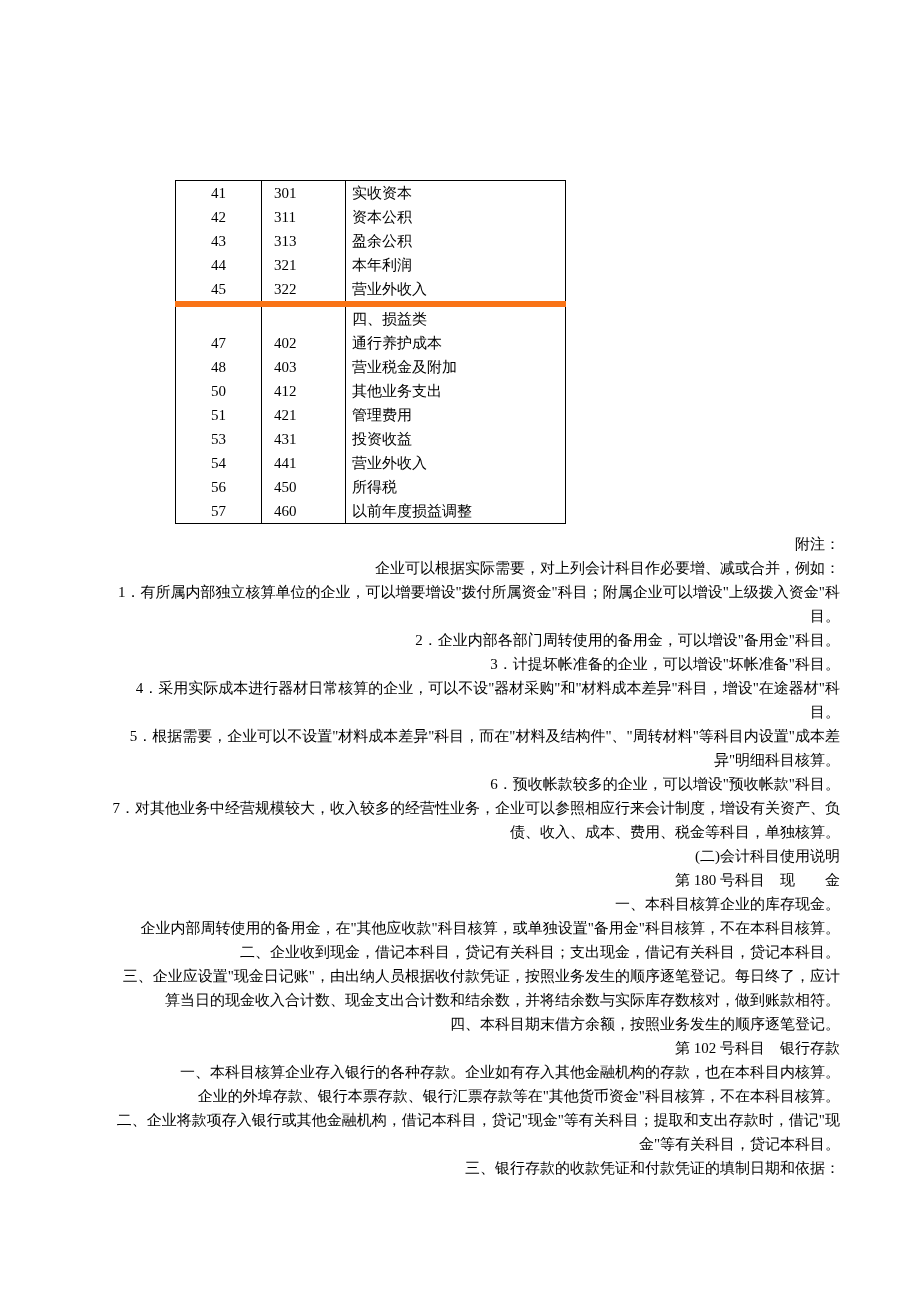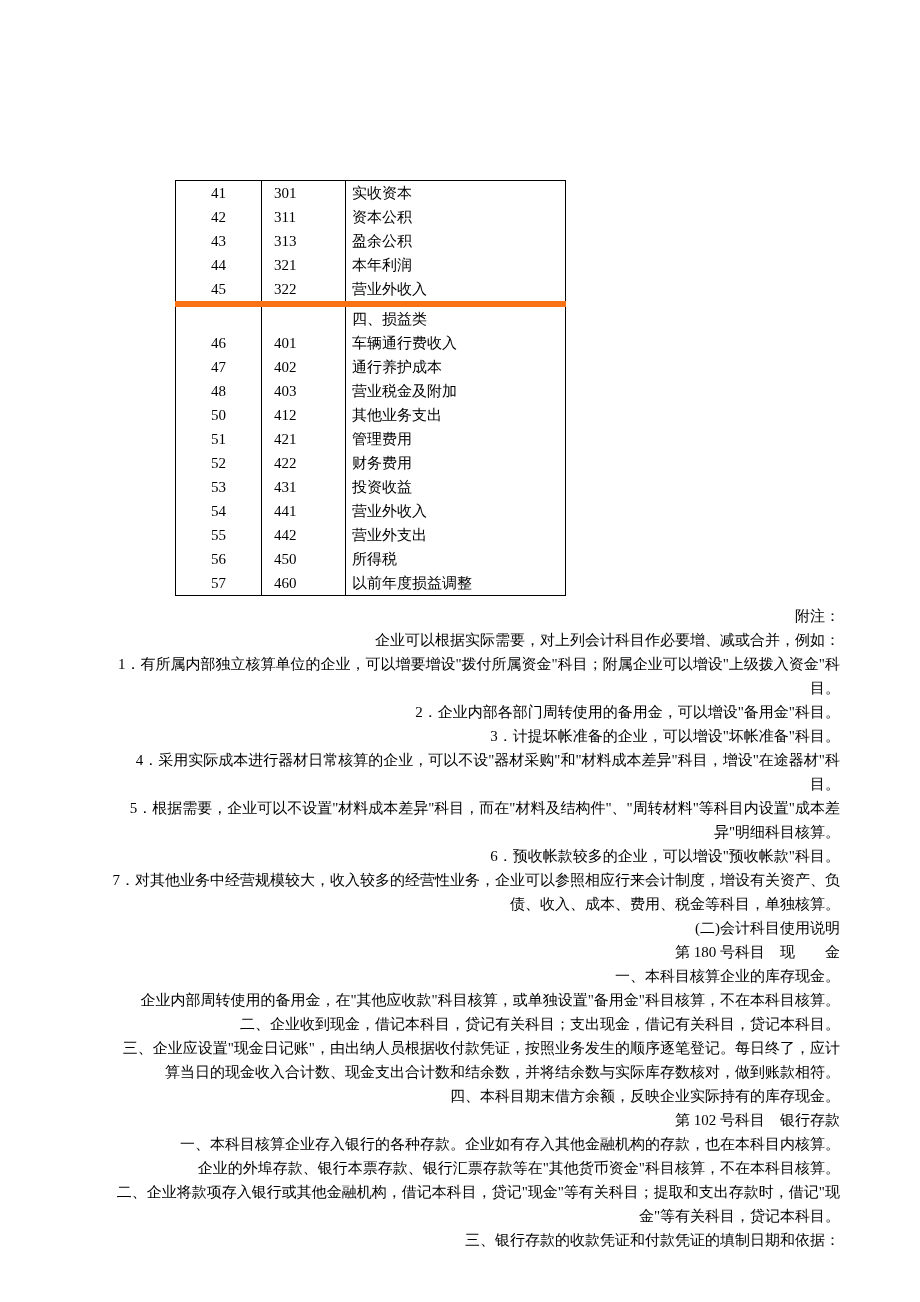--- a/index.html
+++ b/index.html
@@ -71,63 +71,48 @@
       </tbody>
     <tbody>
       <tr class="sep-top">
         <td class="col-a"></td>
         <td class="col-b"></td>
         <td class="col-c">四、损益类</td>
       </tr>
     </tbody>
     <tbody id="tbody-b">
         <tr>
-          <td class="col-a">46</td>
-          <td class="col-b">401</td>
-          <td class="col-c">车辆通行费收入</td>
-        </tr>
-        <tr>
           <td class="col-a">47</td>
           <td class="col-b">402</td>
           <td class="col-c">通行养护成本</td>
         </tr>
         <tr>
           <td class="col-a">48</td>
           <td class="col-b">403</td>
           <td class="col-c">营业税金及附加</td>
         </tr>
         <tr>
           <td class="col-a">50</td>
           <td class="col-b">412</td>
           <td class="col-c">其他业务支出</td>
         </tr>
         <tr>
           <td class="col-a">51</td>
           <td class="col-b">421</td>
           <td class="col-c">管理费用</td>
         </tr>
         <tr>
-          <td class="col-a">52</td>
-          <td class="col-b">422</td>
-          <td class="col-c">财务费用</td>
-        </tr>
-        <tr>
           <td class="col-a">53</td>
           <td class="col-b">431</td>
           <td class="col-c">投资收益</td>
         </tr>
         <tr>
           <td class="col-a">54</td>
           <td class="col-b">441</td>
           <td class="col-c">营业外收入</td>
-        </tr>
-        <tr>
-          <td class="col-a">55</td>
-          <td class="col-b">442</td>
-          <td class="col-c">营业外支出</td>
         </tr>
         <tr>
           <td class="col-a">56</td>
           <td class="col-b">450</td>
           <td class="col-c">所得税</td>
         </tr>
         <tr>
           <td class="col-a">57</td>
           <td class="col-b">460</td>
           <td class="col-c">以前年度损益调整</td>
@@ -145,19 +130,19 @@
   <p class="indent2">4．采用实际成本进行器材日常核算的企业，可以不设"器材采购"和"材料成本差异"科目，增设"在途器材"科目。</p>
   <p class="indent2">5．根据需要，企业可以不设置"材料成本差异"科目，而在"材料及结构件"、"周转材料"等科目内设置"成本差异"明细科目核算。</p>
   <p class="indent2">6．预收帐款较多的企业，可以增设"预收帐款"科目。</p>
   <p class="indent2">7．对其他业务中经营规模较大，收入较多的经营性业务，企业可以参照相应行来会计制度，增设有关资产、负债、收入、成本、费用、税金等科目，单独核算。</p>
   <p class="indent2">(二)会计科目使用说明</p>
   <p class="indent2">第 180 号科目　现　　金</p>
   <p class="indent2">一、本科目核算企业的库存现金。</p>
   <p class="indent2">企业内部周转使用的备用金，在"其他应收款"科目核算，或单独设置"备用金"科目核算，不在本科目核算。</p>
   <p class="indent2">二、企业收到现金，借记本科目，贷记有关科目；支出现金，借记有关科目，贷记本科目。</p>
   <p class="indent2">三、企业应设置"现金日记账"，由出纳人员根据收付款凭证，按照业务发生的顺序逐笔登记。每日终了，应计算当日的现金收入合计数、现金支出合计数和结余数，并将结余数与实际库存数核对，做到账款相符。</p>
-  <p class="indent2">四、本科目期末借方余额，反映企业实际持有的库存现金。</p>
+  <p class="indent2">四、本科目期末借方余额，按照业务发生的顺序逐笔登记。</p>
   <p class="indent2">第 102 号科目　银行存款</p>
   <p class="indent2">一、本科目核算企业存入银行的各种存款。企业如有存入其他金融机构的存款，也在本科目内核算。</p>
   <p class="indent2">企业的外埠存款、银行本票存款、银行汇票存款等在"其他货币资金"科目核算，不在本科目核算。</p>
   <p class="indent2">二、企业将款项存入银行或其他金融机构，借记本科目，贷记"现金"等有关科目；提取和支出存款时，借记"现金"等有关科目，贷记本科目。</p>
   <p class="indent2">三、银行存款的收款凭证和付款凭证的填制日期和依据：</p>
 </div>
 
 </body></html>

